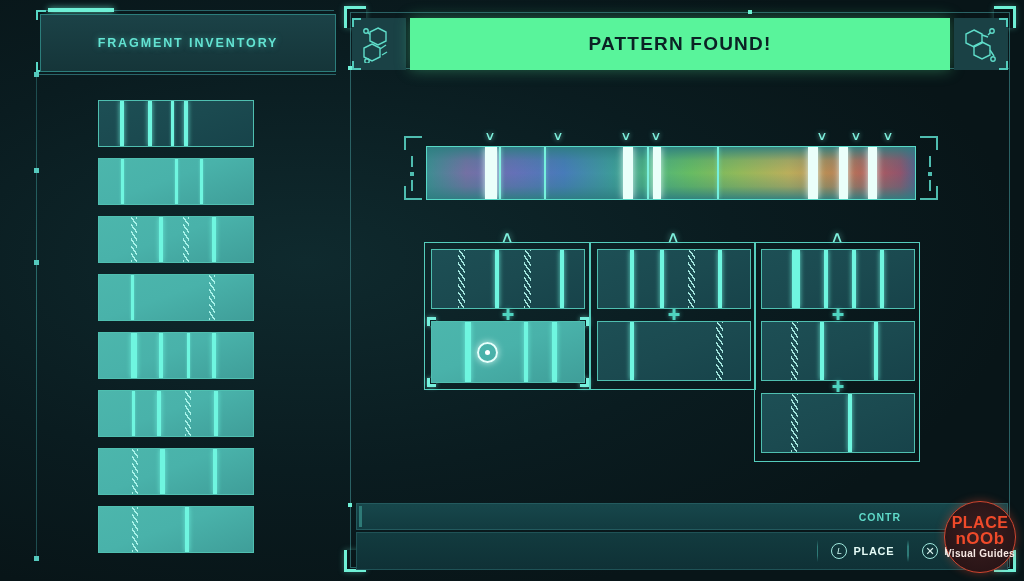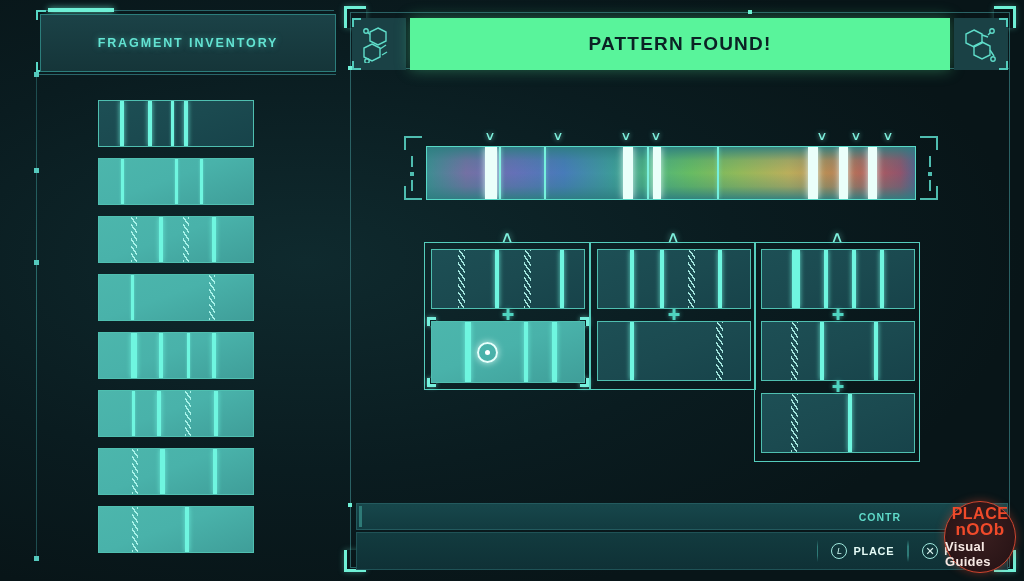--- a/index.html
+++ b/index.html
@@ -288,21 +288,21 @@
     width: 72px; height: 72px;
     border-radius: 50%;
     background: radial-gradient(circle at 50% 45%, #3a1f20 0%, #2a1517 70%, #221113 100%);
     border: 1.5px solid #d4462f;
     display: flex; flex-direction: column;
     align-items: center; justify-content: center;
     box-shadow: 0 0 10px rgba(212,70,47,.45);
   }
   #wm-1 { color:#f04a2a; font-size:16px; font-weight:800; letter-spacing:.5px; line-height:15px; }
   #wm-2 { color:#f04a2a; font-size:17px; font-weight:800; letter-spacing:.5px; line-height:17px; }
-  #wm-3 { color:#f7e9e4; font-size:13px; font-weight:700; letter-spacing:.3px; margin-top:1px; }
+  #wm-3 { color:#f7e9e4; font-size:10px; font-weight:700; letter-spacing:.3px; margin-top:1px; }
 </style>
 </head>
 <body>
 
 <div id="screen">
 
   <div>
     <div class="hdr-line-top"></div>
     <div class="hdr-tick-top"></div>
     <div class="hdr-corner hdr-c-tl"></div>

